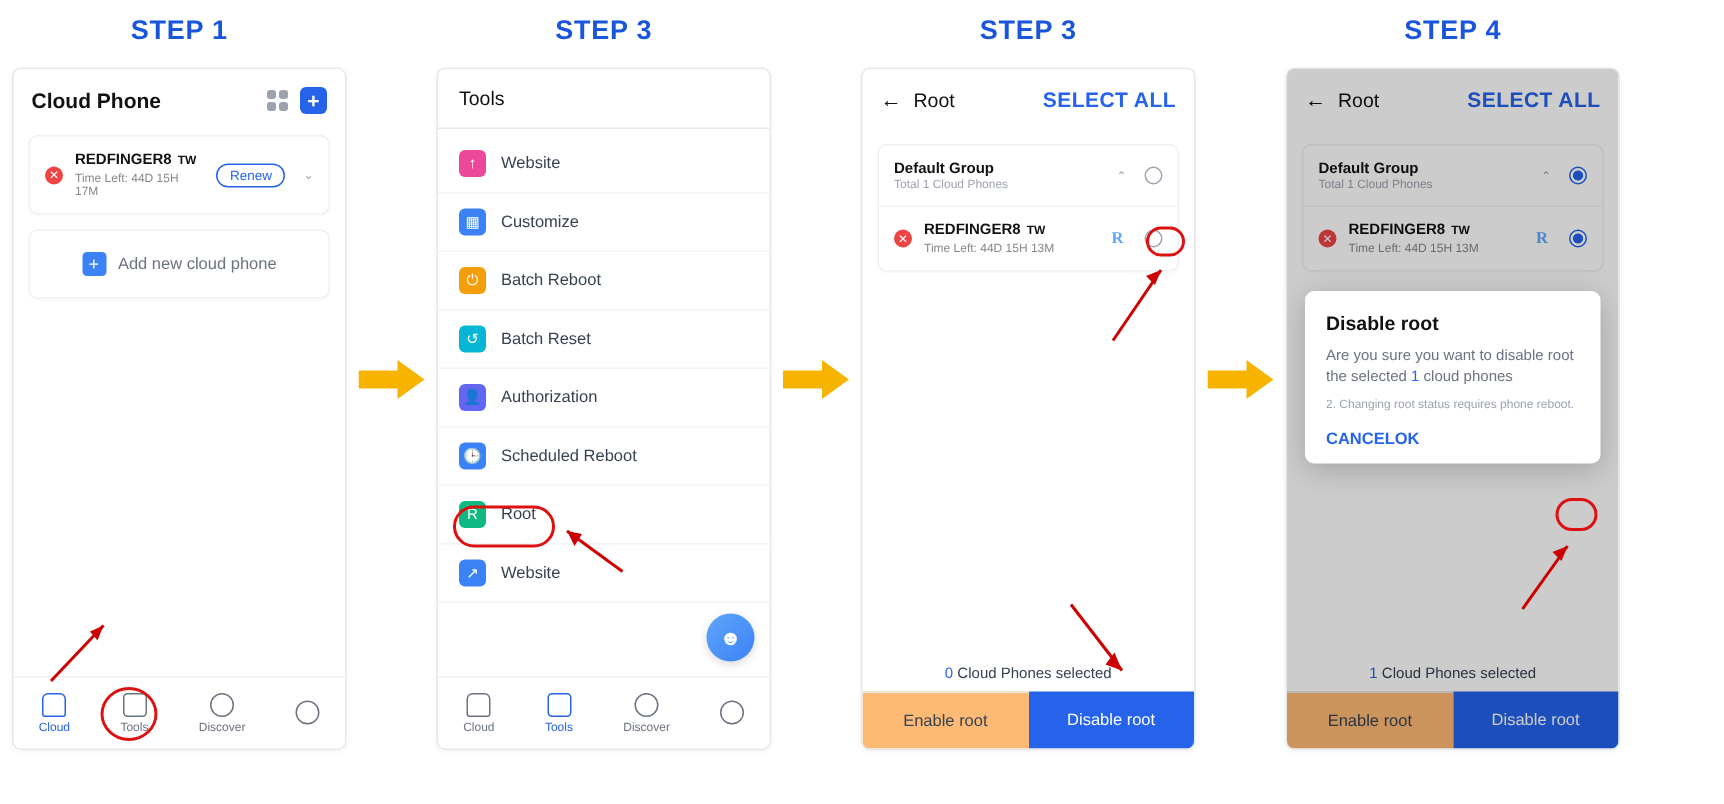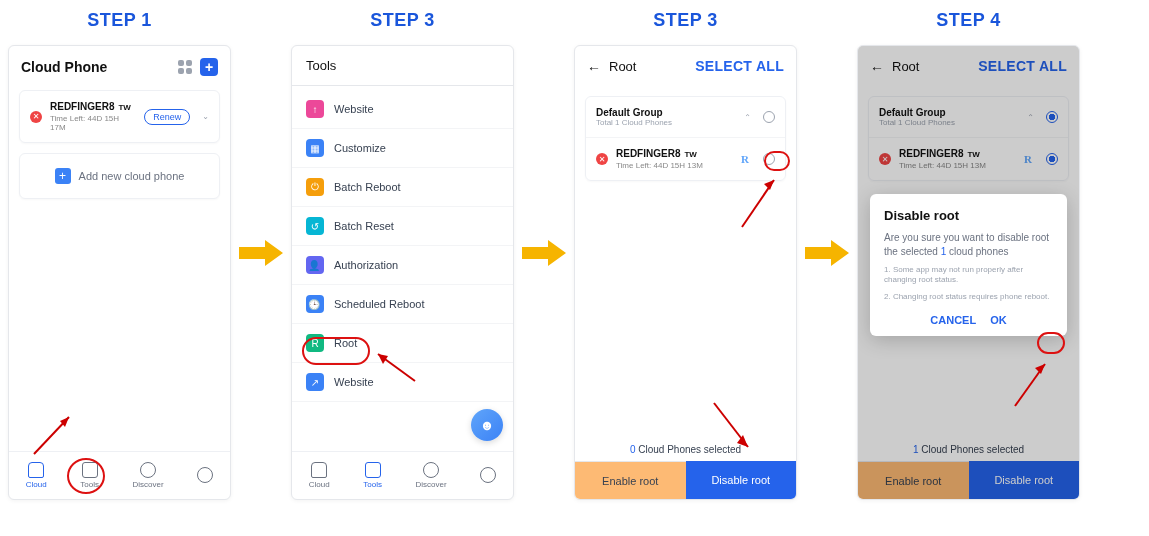--- a/index.html
+++ b/index.html
@@ -75,21 +75,21 @@
   .btn-blue{background:#2563eb;color:#fff;}
 
   
   .overlay-dim{position:absolute;inset:0;background:rgba(0,0,0,.20);}
   .phone4 .s3-area{position:absolute;inset:0;}
   .modal{position:absolute;left:12px;right:12px;top:148px;background:#fff;border-radius:6px;padding:14px 14px 10px;box-shadow:0 4px 20px rgba(0,0,0,.2);}
   .m-title{font-size:13px;font-weight:600;color:#111;margin-bottom:8px;}
   .m-body{font-size:10px;color:#6b7280;line-height:1.4;}
   .m-body .blue{color:#2563eb;}
   .m-note{font-size:8px;color:#9ca3af;margin-top:6px;line-height:1.3;}
-  .m-actions{display:flex;justify-content:center;gap:14px;margin-top:12px;font-size:11px;font-weight:600;}
+  .m-actions{display:flex;justify-content:flex-start;gap:0;margin-top:12px;font-size:11px;font-weight:600;}
   .m-cancel{color:#2563eb;}
   .m-ok{color:#2563eb;}
 </style>
 </head>
 <body>
 
 <div class="row">
 
   <div class="step-col">
     <div class="step-title">STEP 1</div>
@@ -317,21 +317,20 @@
           <div class="btn-half btn-plain">Enable root</div>
           <div class="btn-half btn-blue">Disable root</div>
         </div>
       </div>
       <div class="overlay-dim"></div>
       <div class="modal">
         <div class="m-title">Disable root</div>
         <div class="m-body">
           <span>Are you sure you want to disable root the selected </span><span class="blue">1</span><span> cloud phones</span>
         </div>
-        <div class="m-note">1. Some app may not run properly after changing root status.</div>
         <div class="m-note">2. Changing root status requires phone reboot.</div>
         <div class="m-actions">
           <span class="m-cancel">CANCEL</span>
           <span class="m-ok">OK</span>
         </div>
       </div>
       <div class="circle-mark" style="right:14px;top:286px;width:28px;height:22px;border-radius:12px;"></div>
       <div class="red-arrow" style="right:24px;top:310px;width:50px;height:55px;">
         <svg viewBox="0 0 50 55">
             <line x1="10" y1="50" x2="40" y2="8" stroke="#c00" stroke-width="2"></line>

